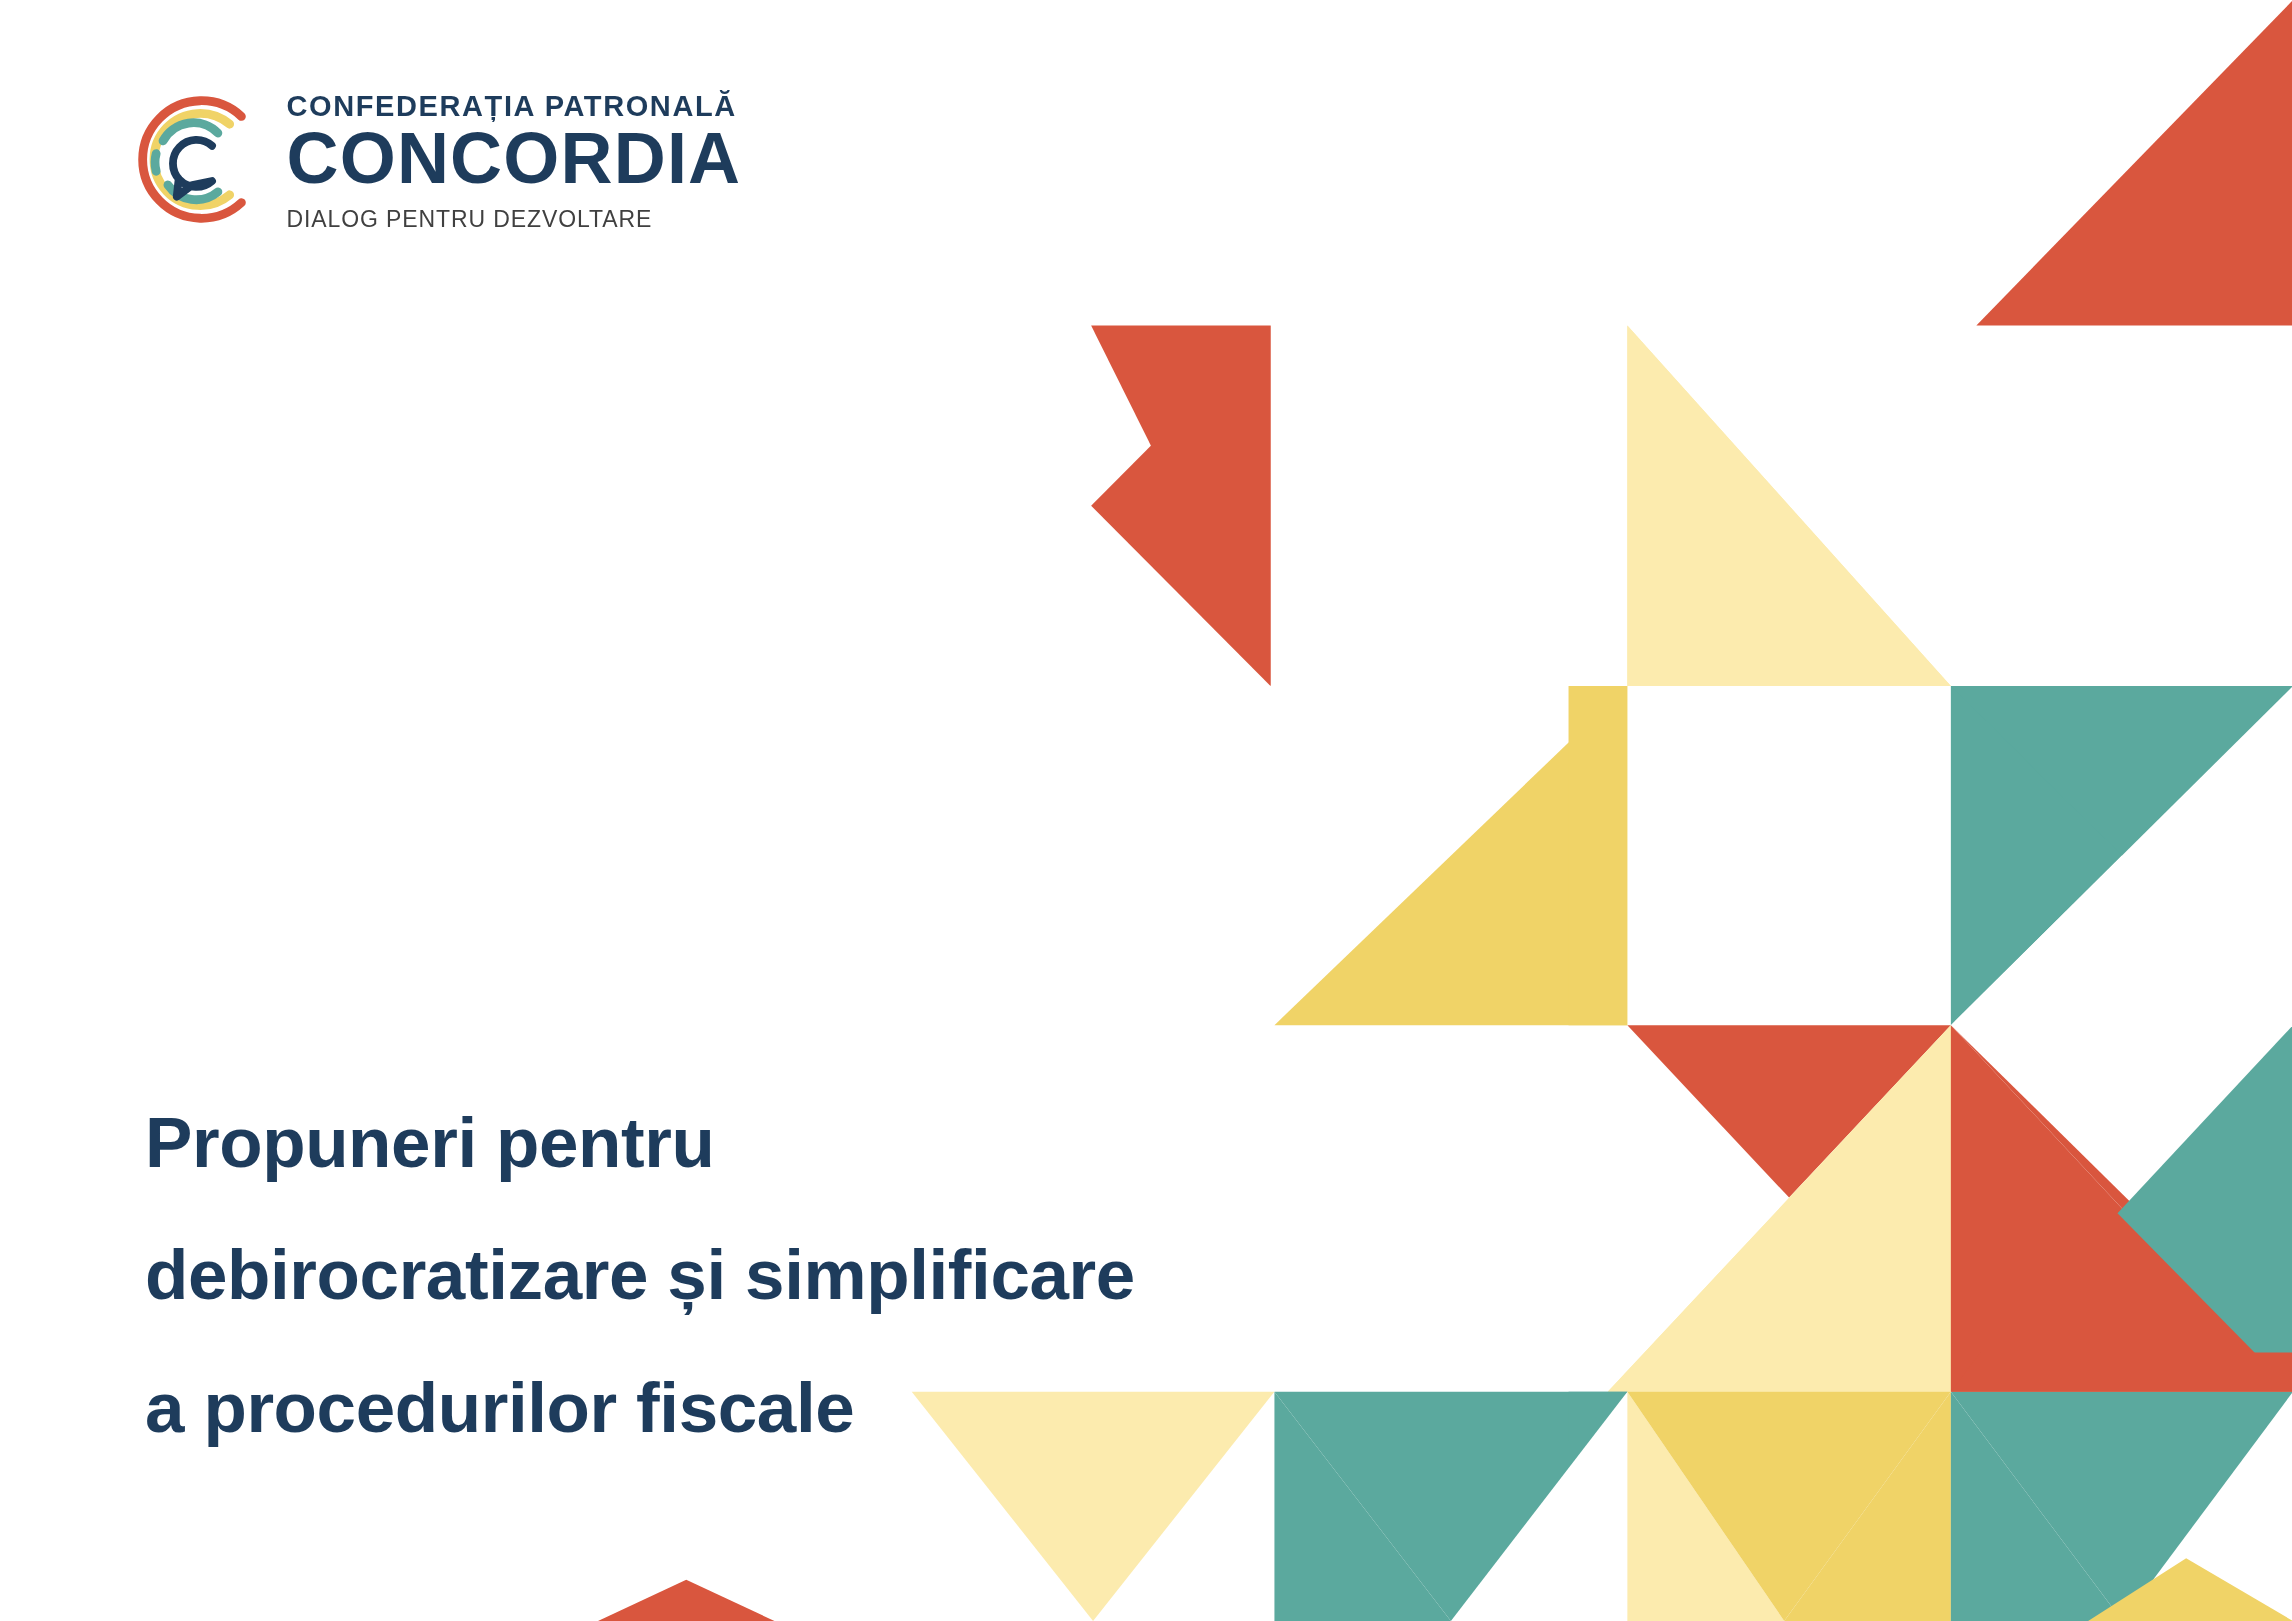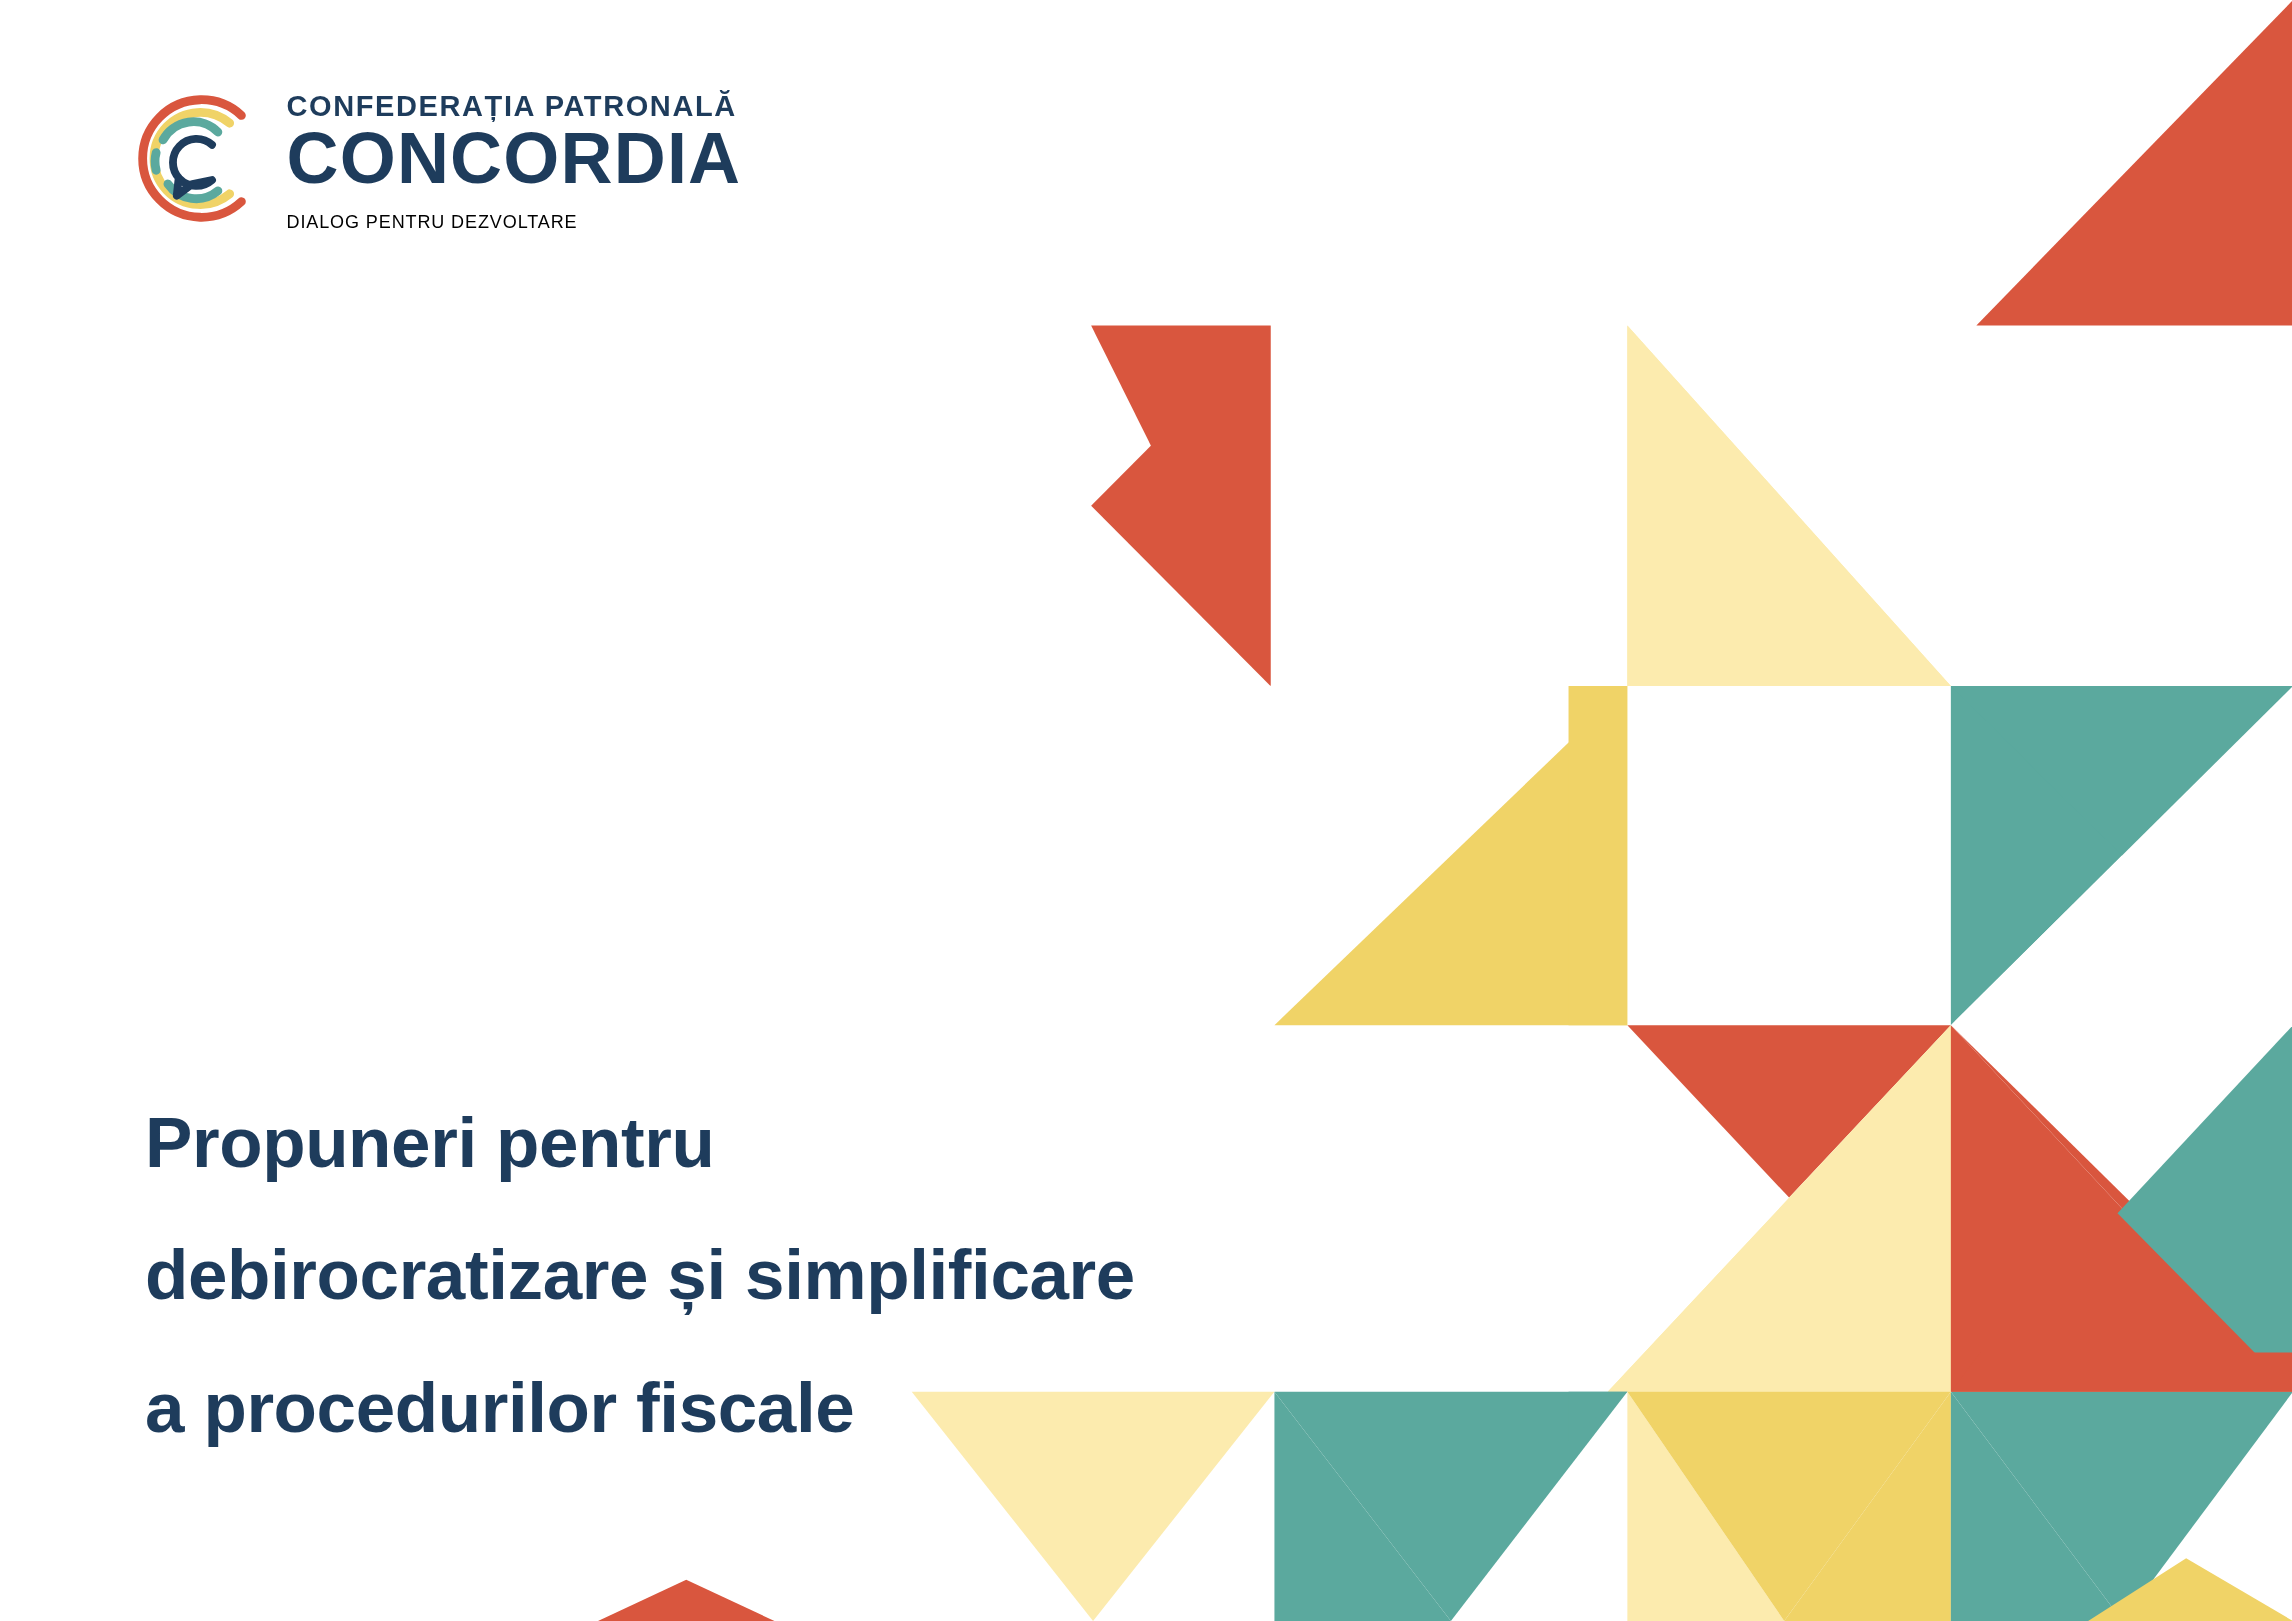--- a/index.html
+++ b/index.html
@@ -26,20 +26,21 @@
     height: 1621px;
     z-index: 1;
   }
 
   
   #logo {
     position: absolute;
     left: 116px;
     top: 86px;
     display: flex;
+    align-items: center;
     gap: 25.5px;
     z-index: 5;
   }
   #logo-mark {
     width: 145px;
     height: 145px;
     flex: 0 0 145px;
   }
   #logo-wordmark {
     display: flex;
@@ -57,27 +58,27 @@
   }
   .wm-line2 {
     font-size: 72px;
     font-weight: 700;
     letter-spacing: 1.2px;
     color: #1E3C5C;
     line-height: 1.02;
     white-space: nowrap;
   }
   .wm-line3 {
-    font-size: 18px;
+    font-size: 23px;
     font-weight: 400;
     letter-spacing: 0.9px;
-    color: #000000;
+    color: #404040;
     line-height: 1.2;
     white-space: nowrap;
-    margin-top: 16px;
+    margin-top: 10px;
   }
 
   
   #title-block {
     position: absolute;
     left: 145px;
     top: 1057px;
     width: 1372px;
     z-index: 6;
   }

